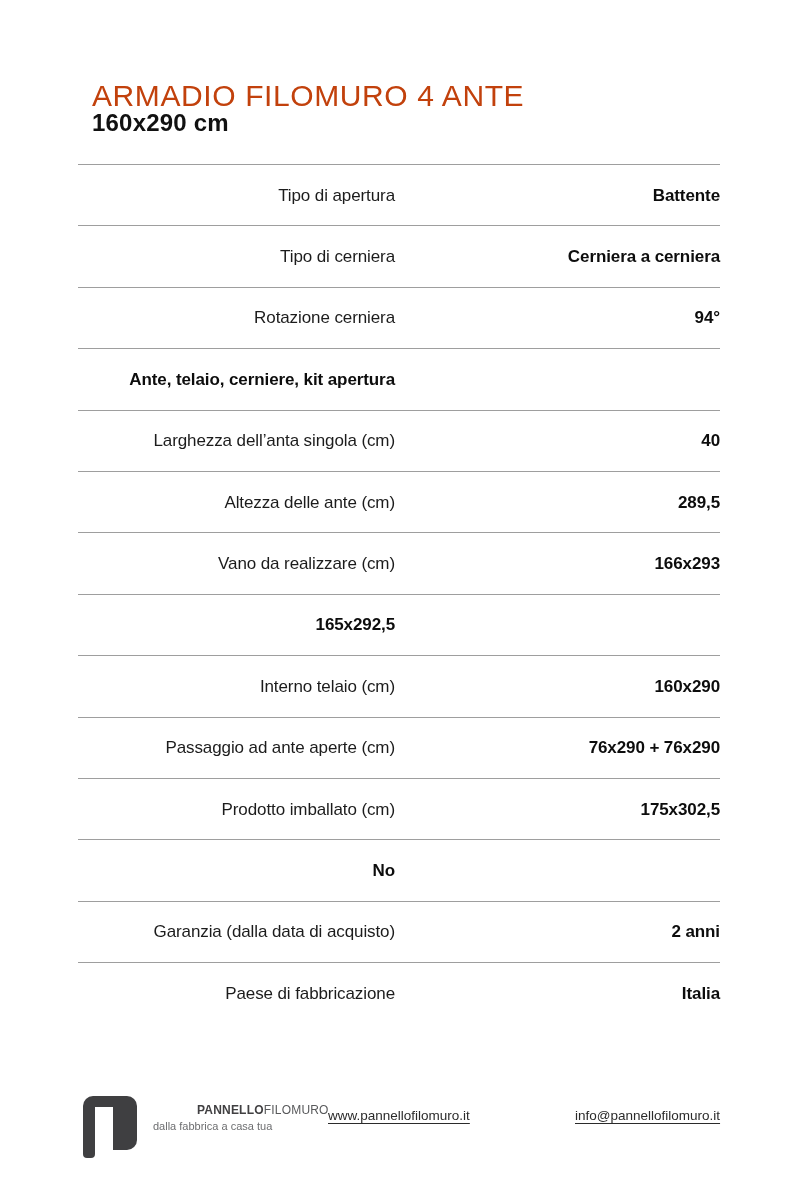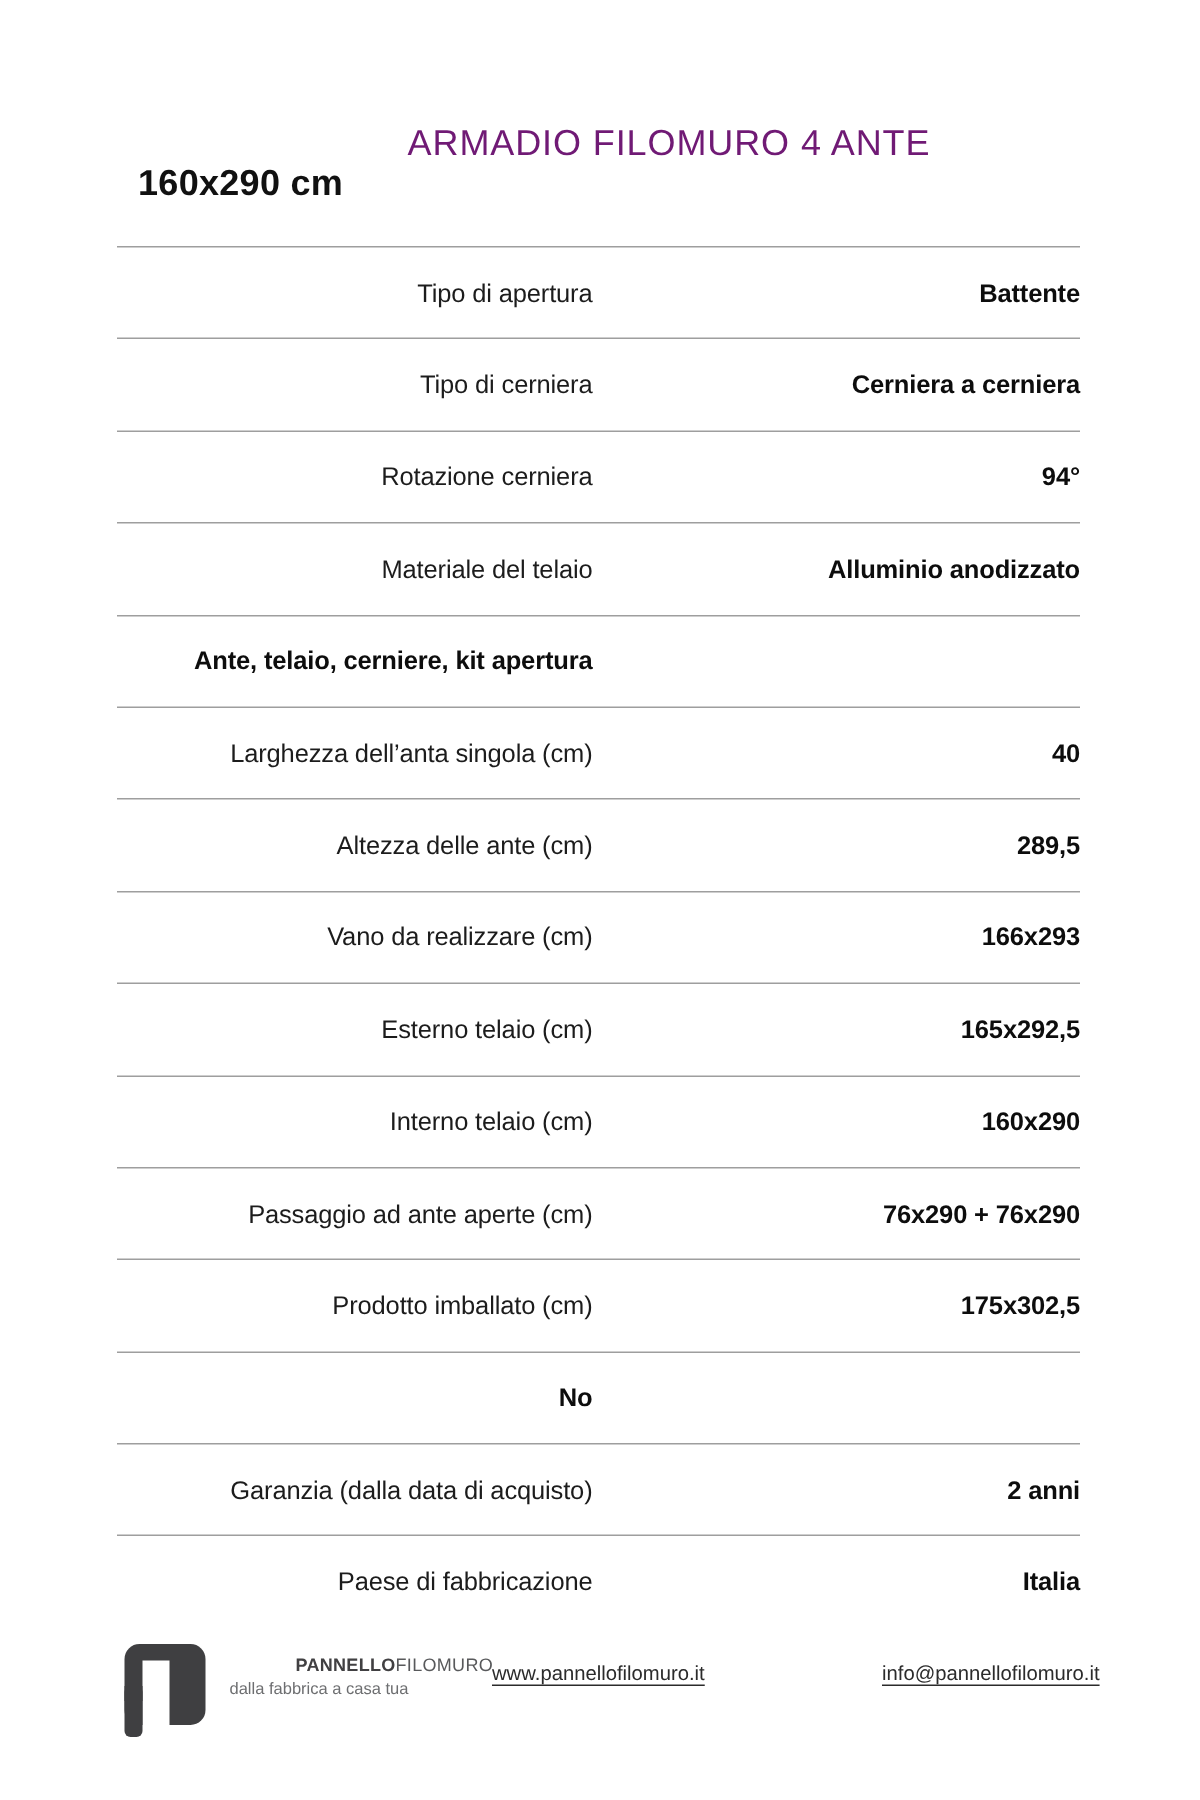--- a/index.html
+++ b/index.html
@@ -14,26 +14,25 @@
   }
   .page {
     width: 800px;
     height: 1200px;
     background: #ffffff;
     position: relative;
     padding-top: 82px;
   }
   .page-title {
     margin-left: 92px;
-    font-size: 24px;
+    font-size: 30px;
     line-height: 27px;
     font-weight: 400;
     letter-spacing: 0.6px;
-    color: #701a75;
-    text-align: center;
+    color: #c2410c;
   }
   .page-subtitle {
     margin-left: 92px;
     font-size: 24px;
     line-height: 27px;
     font-weight: 700;
     letter-spacing: 0.2px;
     color: #111111;
   }
   .spec-table {
@@ -95,21 +94,21 @@
     position: absolute;
     top: 1108px;
     font-size: 13.5px;
     color: #2b2b2b;
     text-decoration: underline;
     text-underline-offset: 3px;
     white-space: nowrap;
     cursor: pointer;
   }
   .footer-link.www { left: 328px; }
-  .footer-link.email { left: 575px; margin-left: 13px; }
+  .footer-link.email { left: 575px; }
 </style>
 </head>
 <body>
 
 <div class="page">
 
   <div class="page-title">ARMADIO FILOMURO 4 ANTE</div>
   <div class="page-subtitle">160x290 cm</div>
 
   <div class="spec-table">
@@ -119,40 +118,35 @@
     </div>
     <div class="spec-row">
       <div class="spec-label">Tipo di cerniera</div>
       <div class="spec-value">Cerniera a cerniera</div>
     </div>
     <div class="spec-row">
       <div class="spec-label">Rotazione cerniera</div>
       <div class="spec-value">94°</div>
     </div>
     <div class="spec-row">
-      <div class="spec-label">Materiale del telaio</div>
-      <div class="spec-value">Alluminio anodizzato</div>
-    </div>
-    <div class="spec-row">
       <div class="spec-value">Ante, telaio, cerniere, kit apertura</div>
     </div>
     <div class="spec-row">
       <div class="spec-label">Larghezza dell’anta singola (cm)</div>
       <div class="spec-value">40</div>
     </div>
     <div class="spec-row">
       <div class="spec-label">Altezza delle ante (cm)</div>
       <div class="spec-value">289,5</div>
     </div>
     <div class="spec-row">
       <div class="spec-label">Vano da realizzare (cm)</div>
       <div class="spec-value">166x293</div>
     </div>
     <div class="spec-row">
-      <div class="spec-label">Esterno telaio (cm)</div>
       <div class="spec-value">165x292,5</div>
     </div>
     <div class="spec-row">
       <div class="spec-label">Interno telaio (cm)</div>
       <div class="spec-value">160x290</div>
     </div>
     <div class="spec-row">
       <div class="spec-label">Passaggio ad ante aperte (cm)</div>
       <div class="spec-value">76x290 + 76x290</div>
     </div>

